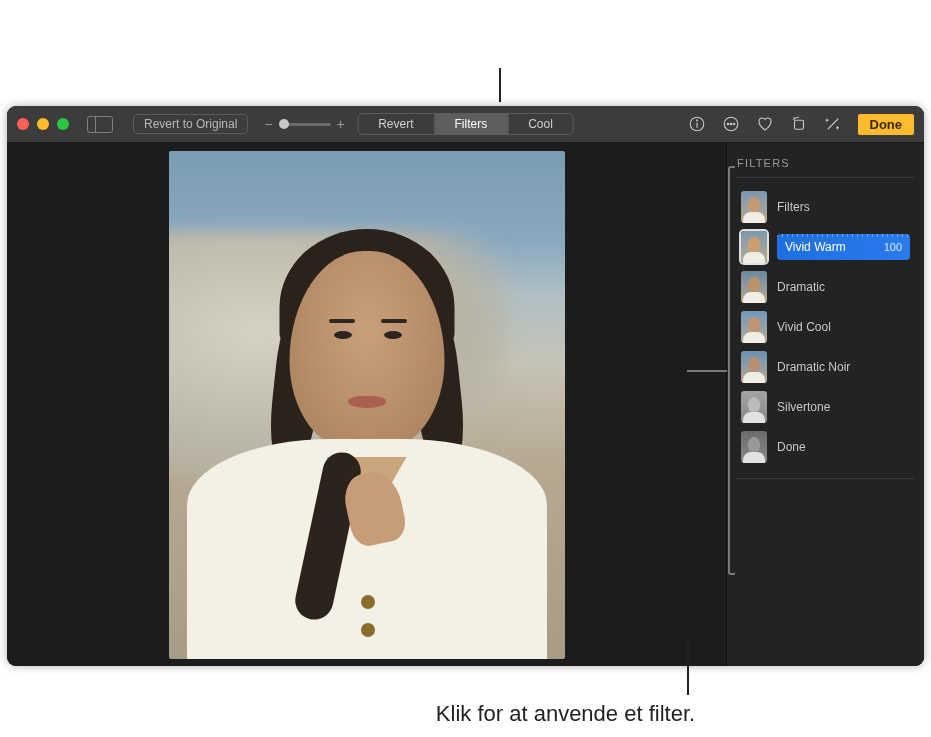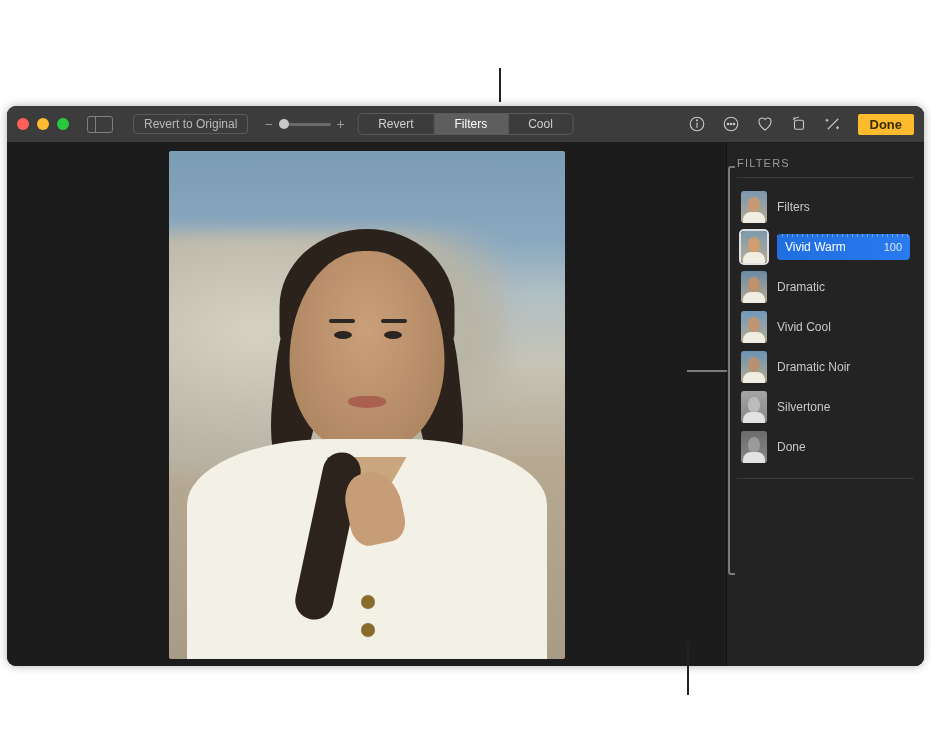--- a/index.html
+++ b/index.html
@@ -627,14 +627,17 @@
         <div class="panel-footer-line"></div>
       </div>
     </div>
 
   </div>
 
   <div class="bracket top"></div>
   <div class="bracket-bottom-connector"></div>
 
   <div class="callout-bottom-line"></div>
+  <div class="callout-bottom">
+    <span>Klik for at anvende et filter.</span>
+  </div>
 
 </div>
 
 </body></html>

